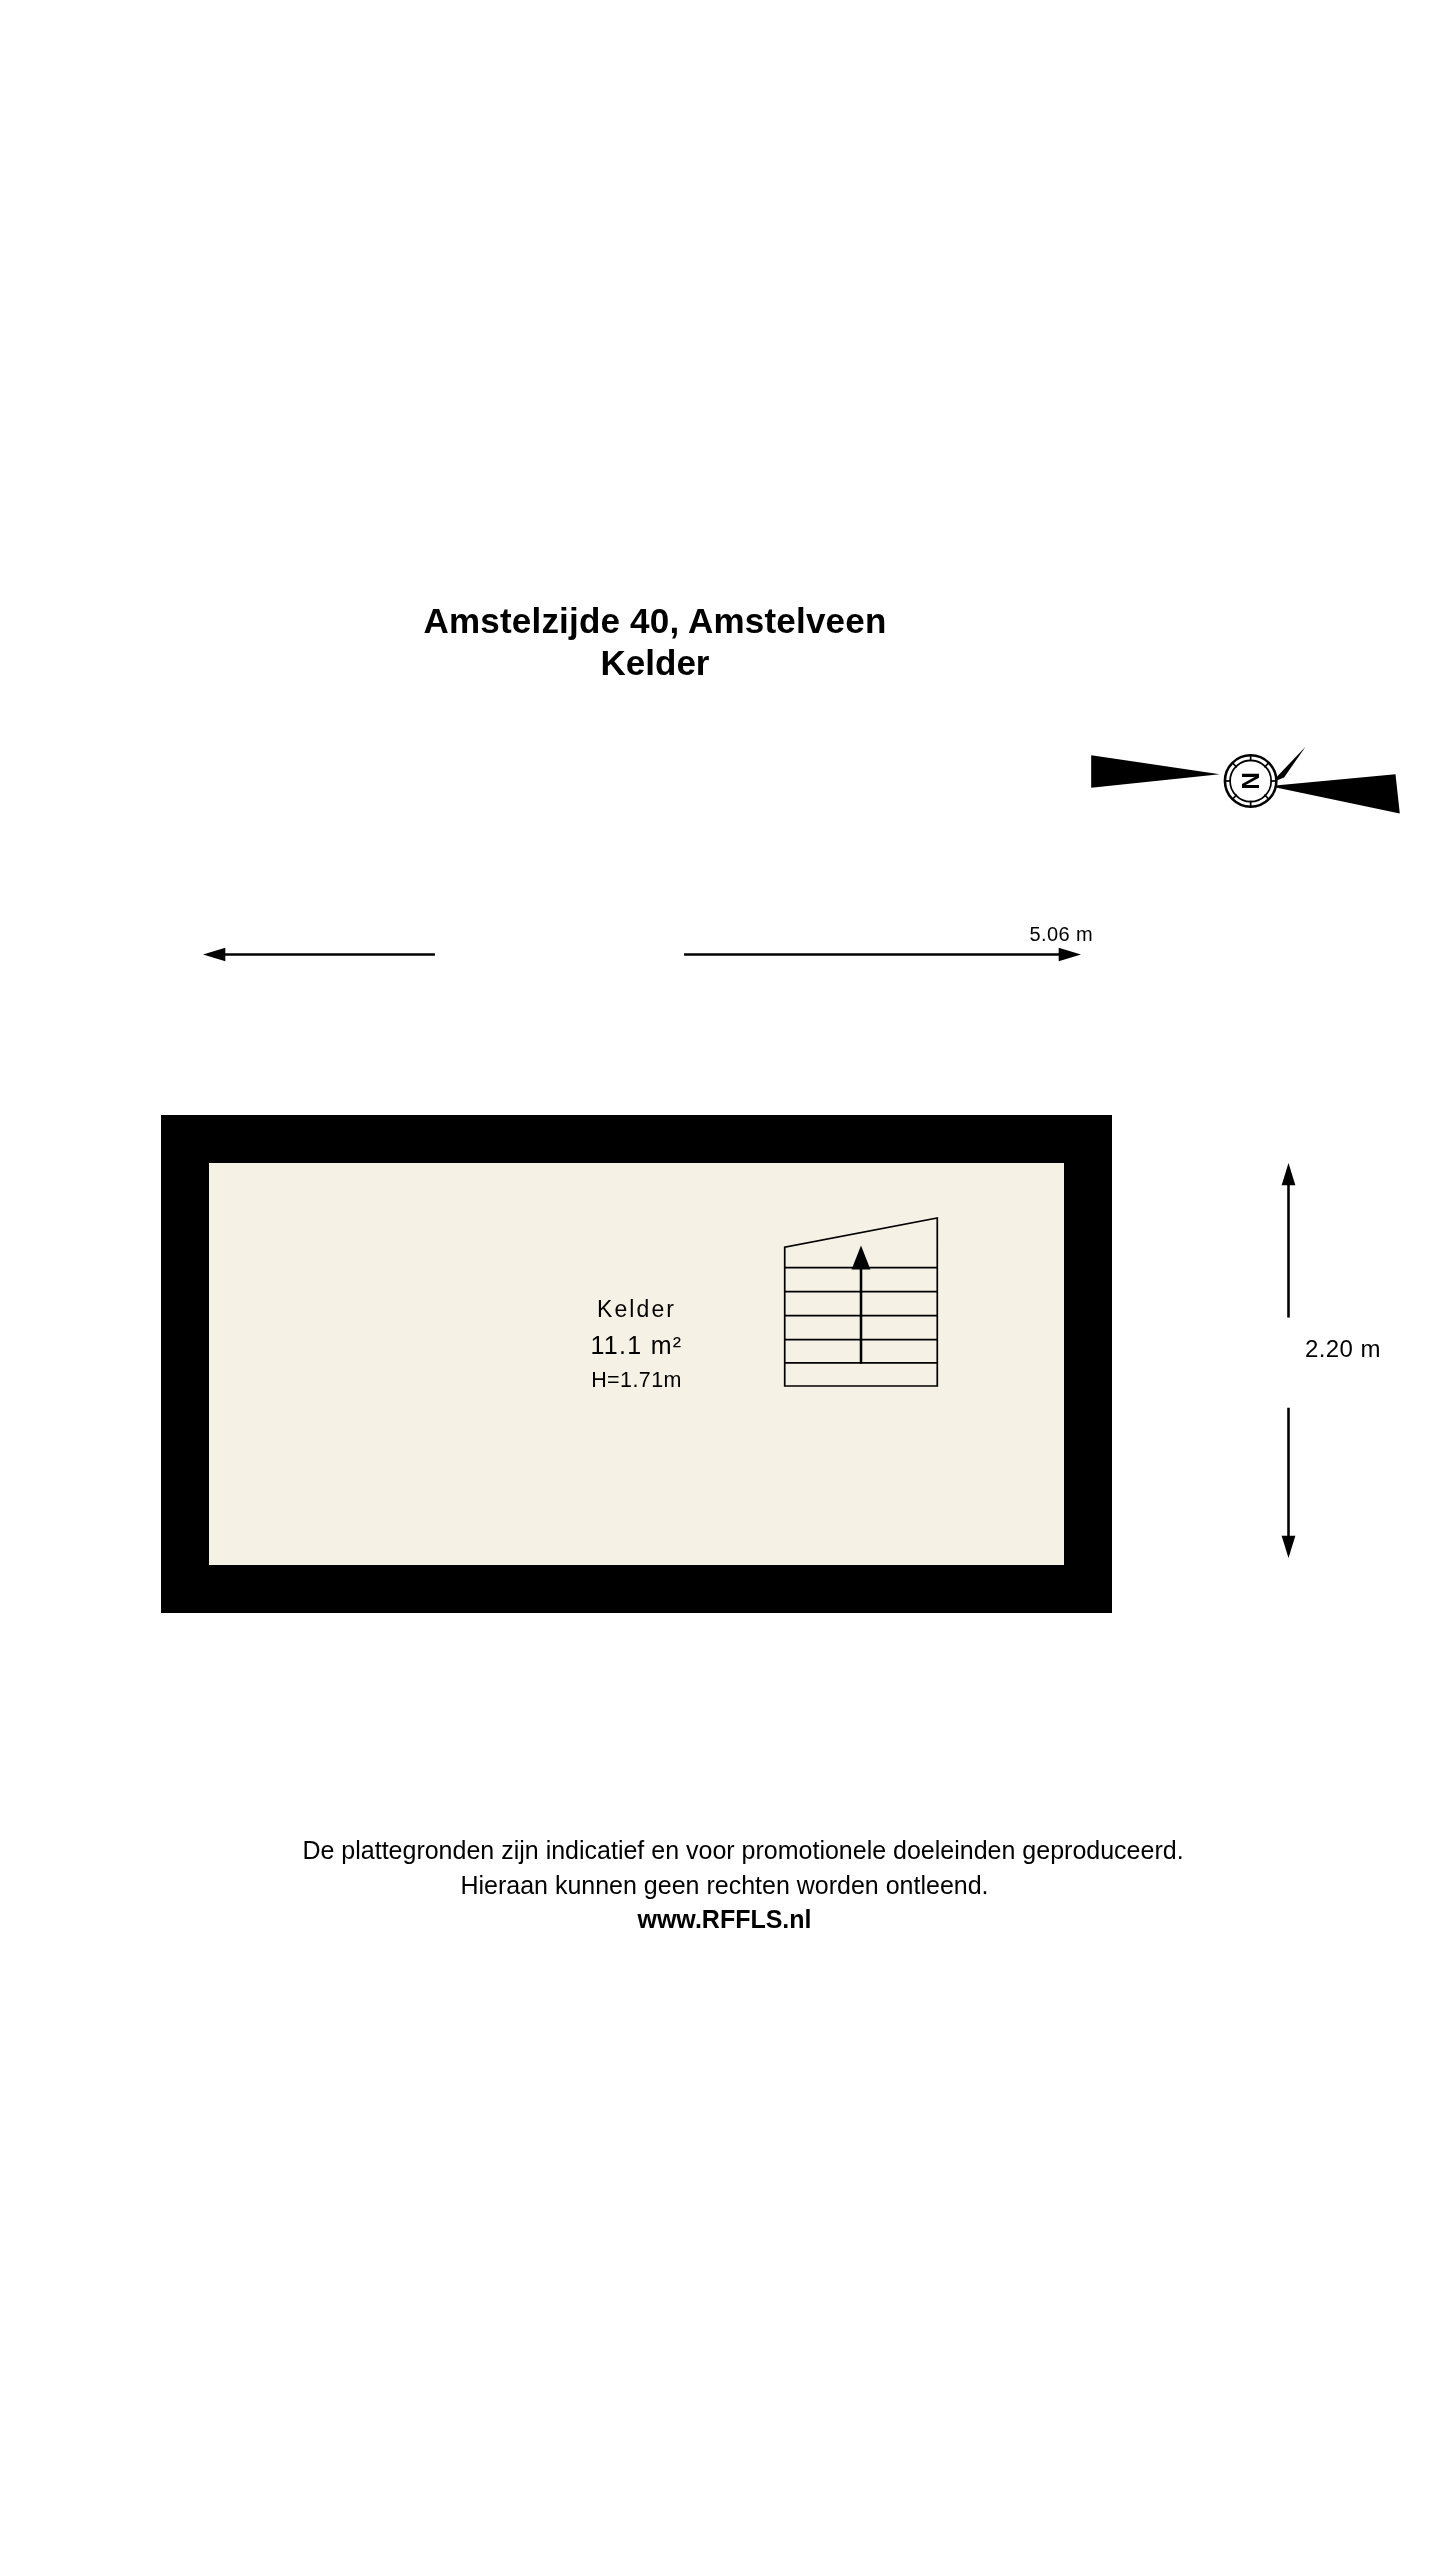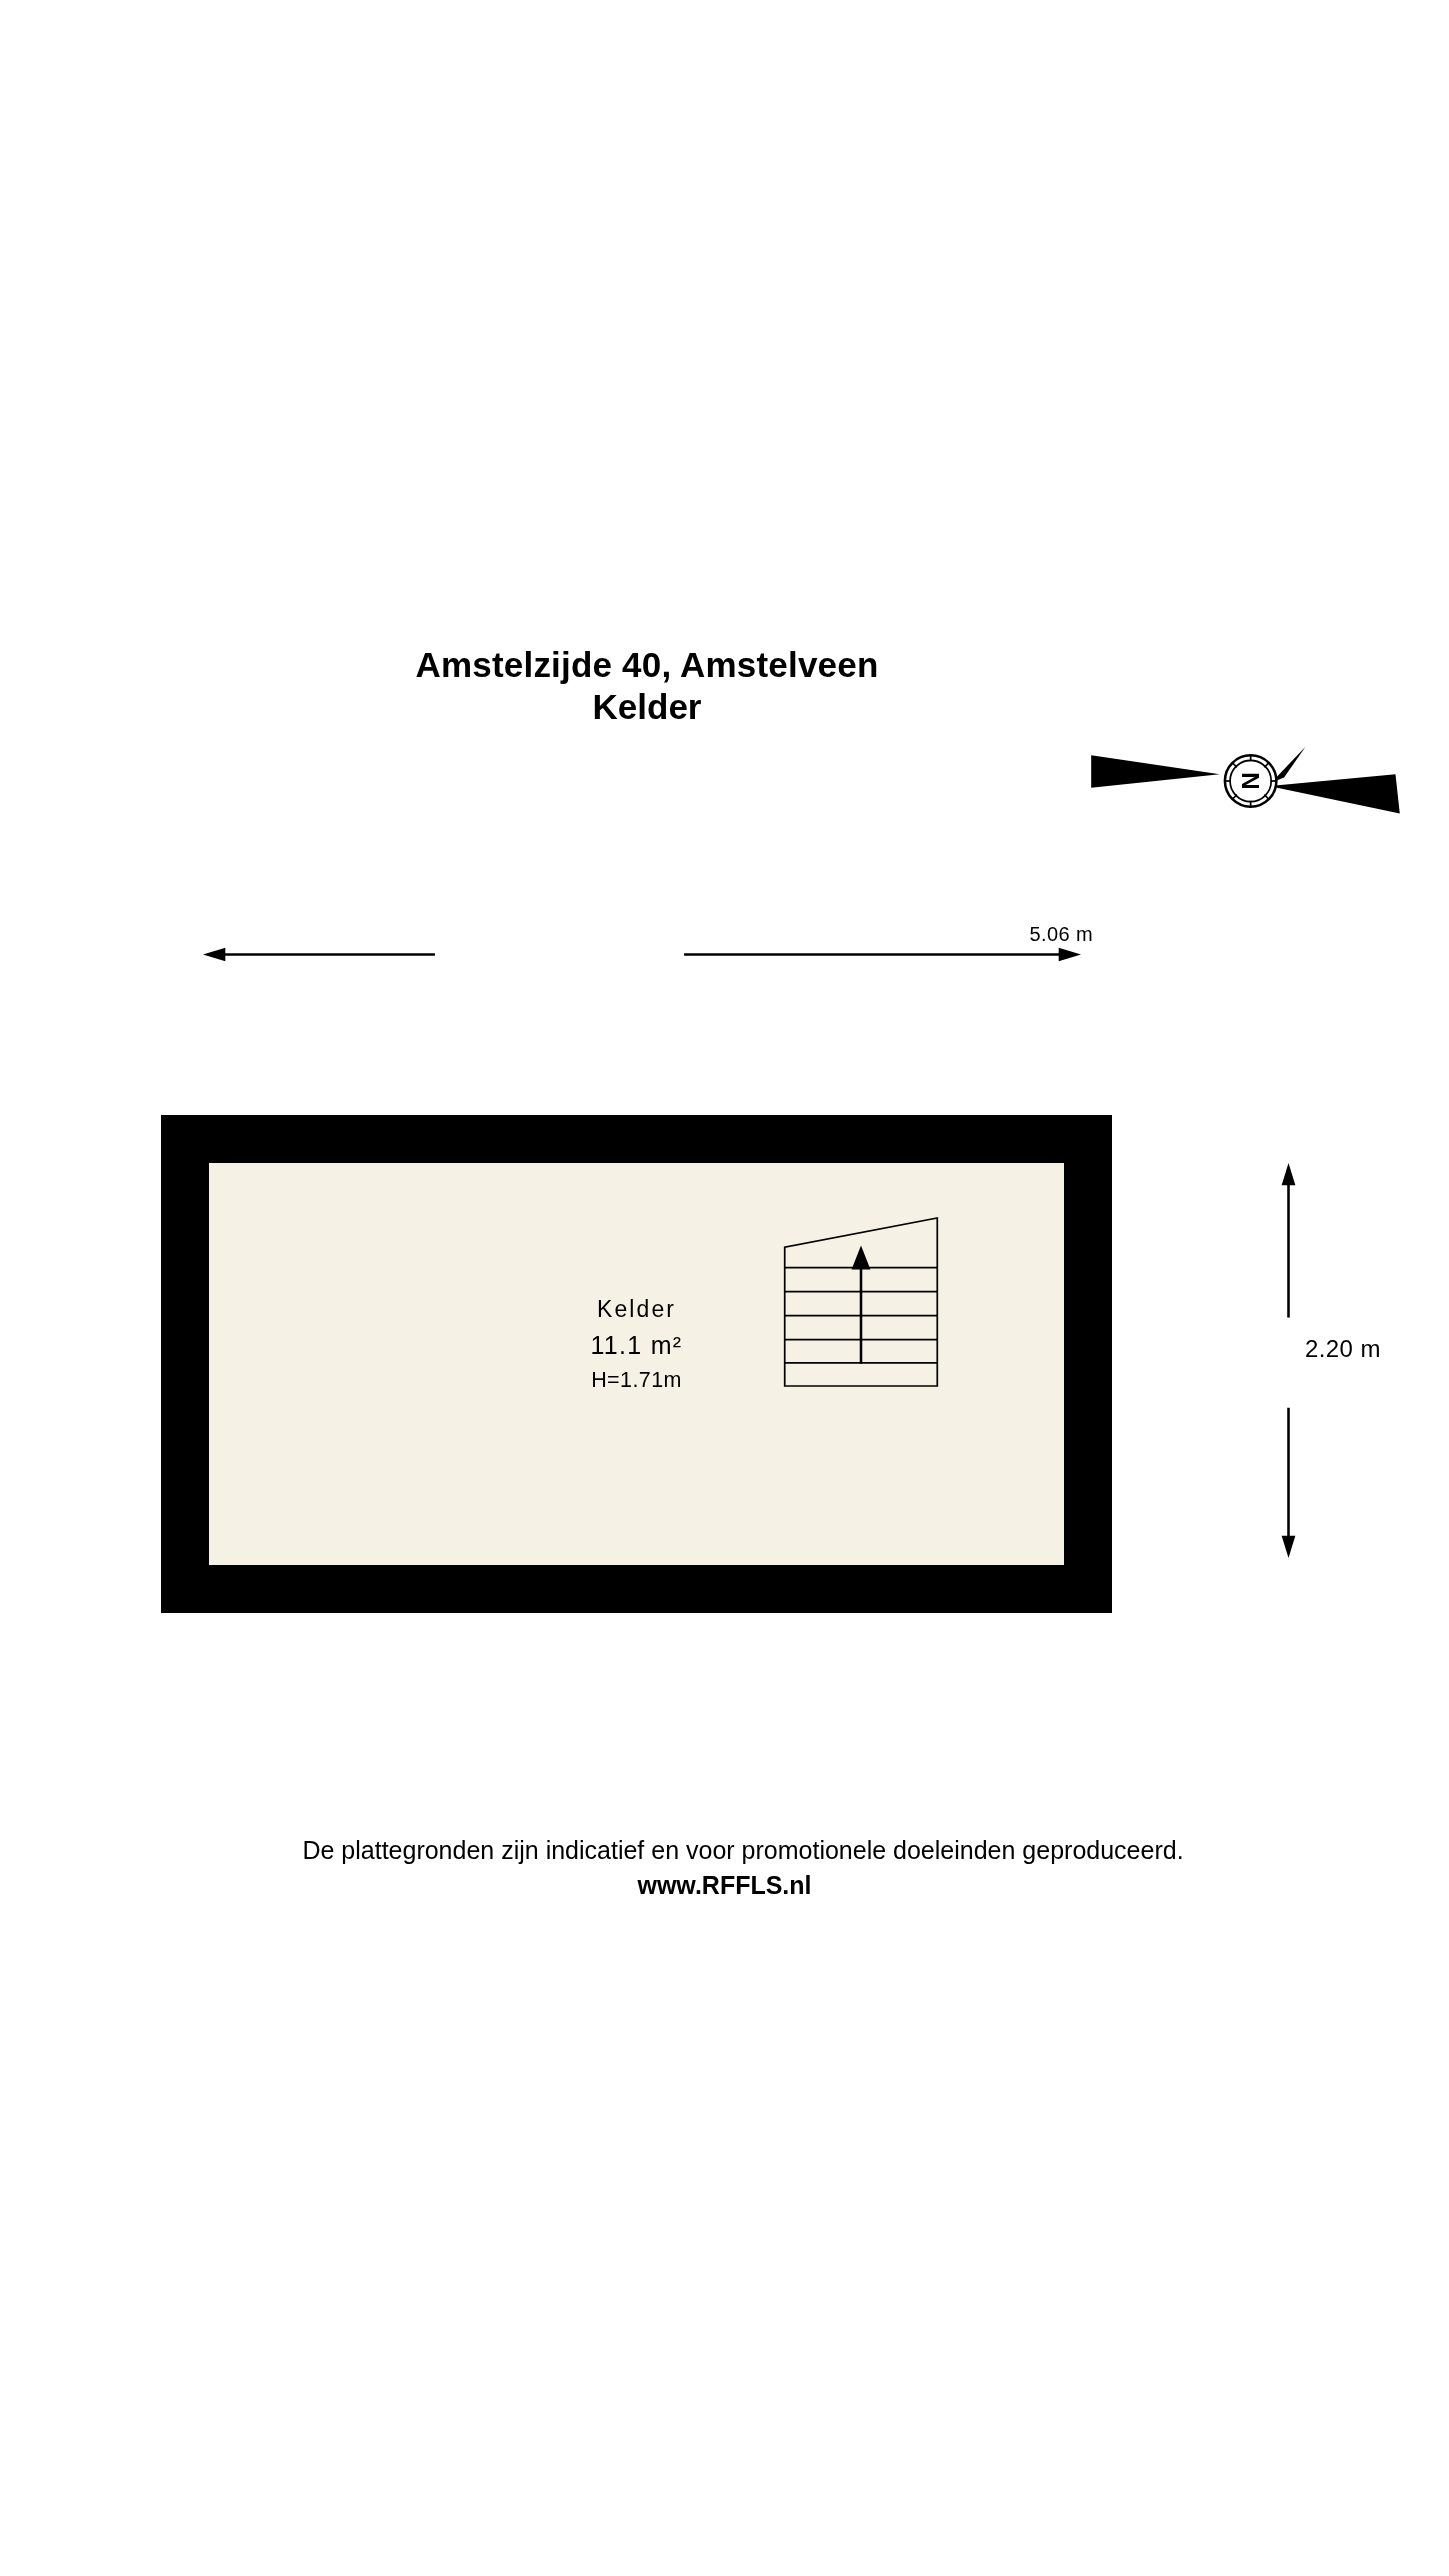--- a/index.html
+++ b/index.html
@@ -13,24 +13,23 @@
     position: relative;
     font-family: "Liberation Sans", sans-serif;
     color: #000000;
     overflow: hidden;
   }
 
   
   #title-block {
     position: absolute;
     top: 601px;
-    left: 0;
+    left: 8px;
     width: 1294px;
     text-align: center;
-    margin-top: 44px;
   }
   #title-line1 {
     font-size: 35px;
     font-weight: bold;
     letter-spacing: 0.2px;
     line-height: 1.15;
   }
   #title-line2 {
     font-size: 35px;
     font-weight: bold;
@@ -252,15 +251,16 @@
         <line x1="91" y1="172" x2="91" y2="52" stroke="#000000" stroke-width="3"></line>
         <polygon points="91,34 80,62 102,62" fill="#000000"></polygon>
       </svg>
     </div>
 
   </div>
 </div>
 
 <div id="footer">
   <div id="footer-line1">De plattegronden zijn indicatief en voor promotionele doeleinden geproduceerd.</div>
+  <div id="footer-line2">Hieraan kunnen geen rechten worden ontleend.</div>
   <div id="footer-line3">www.RFFLS.nl</div>
 </div>
 
 
 </body></html>

